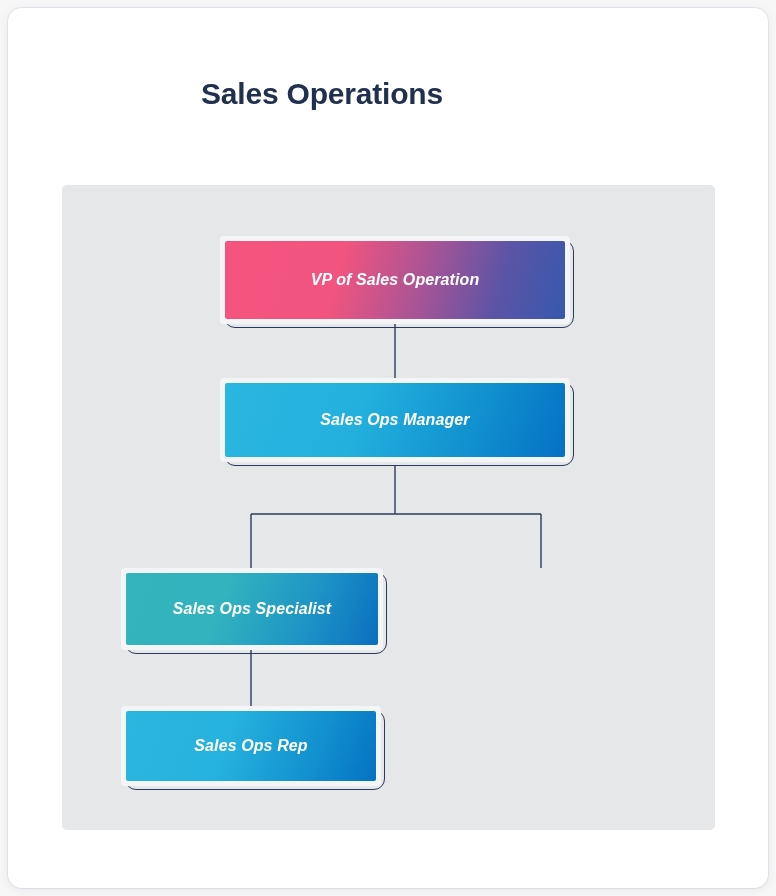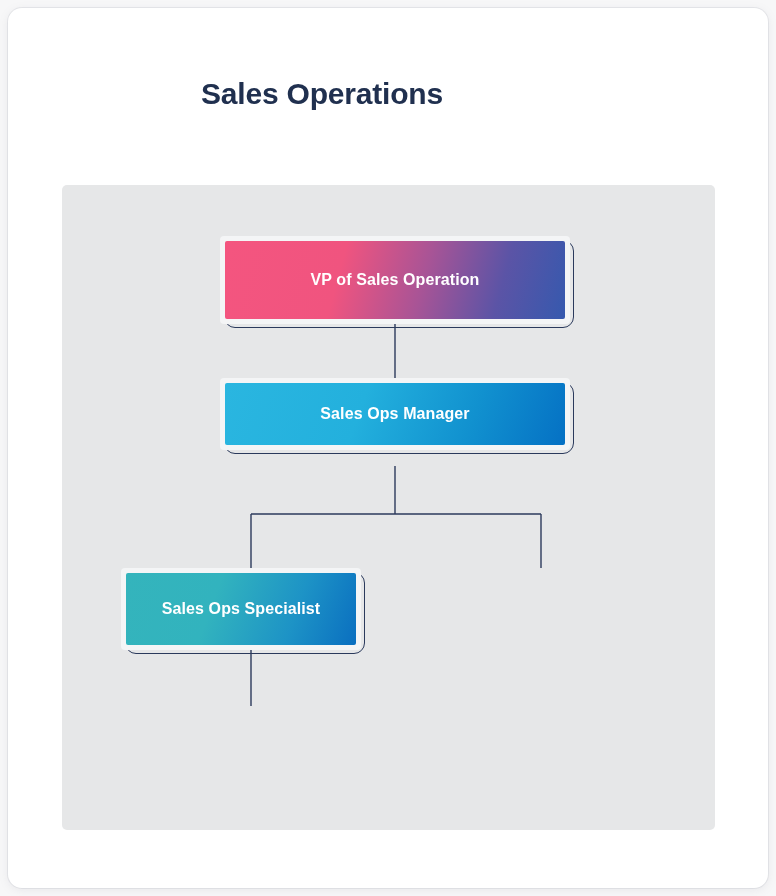--- a/index.html
+++ b/index.html
@@ -62,20 +62,21 @@
     position: absolute;
     left: 0;
     top: 0;
     width: 653px;
     height: 645px;
   }
 
   
   .node {
     position: absolute;
+    font-style: italic;
   }
   
   .node-frame {
     position: absolute;
     left: 4px;
     top: 4px;
     right: -4px;
     bottom: -4px;
     border: 1.4px solid #2b3a5c;
     border-radius: 11px;
@@ -153,34 +154,42 @@
 
     <div class="node" style="left:158px; top:51px; width:350px; height:88px;">
       <div class="node-frame"></div>
       <div class="node-plate">
         <div class="node-fill grad-vp">
           <span class="node-label">VP of Sales Operation</span>
         </div>
       </div>
     </div>
 
-    <div class="node" style="left:158px; top:193px; width:350px; height:72px;">
+    <div class="node" style="left:158px; top:193px; width:350px; height:84px;">
       <div class="node-frame"></div>
       <div class="node-plate">
         <div class="node-fill grad-manager">
           <span class="node-label">Sales Ops Manager</span>
         </div>
       </div>
     </div>
 
-    <div class="node" style="left:59px; top:383px; width:240px; height:82px;">
+    <div class="node" style="left:59px; top:383px; width:262px; height:82px;">
       <div class="node-frame"></div>
       <div class="node-plate">
         <div class="node-fill grad-teal">
           <span class="node-label">Sales Ops Specialist</span>
         </div>
       </div>
     </div>
 
 
+    <div class="node" style="left:59px; top:521px; width:260px; height:80px;">
+      <div class="node-frame"></div>
+      <div class="node-plate">
+        <div class="node-fill grad-rep">
+          <span class="node-label">Sales Ops Rep</span>
+        </div>
+      </div>
+    </div>
 
   </div>
 </div>
 
 </body></html>

